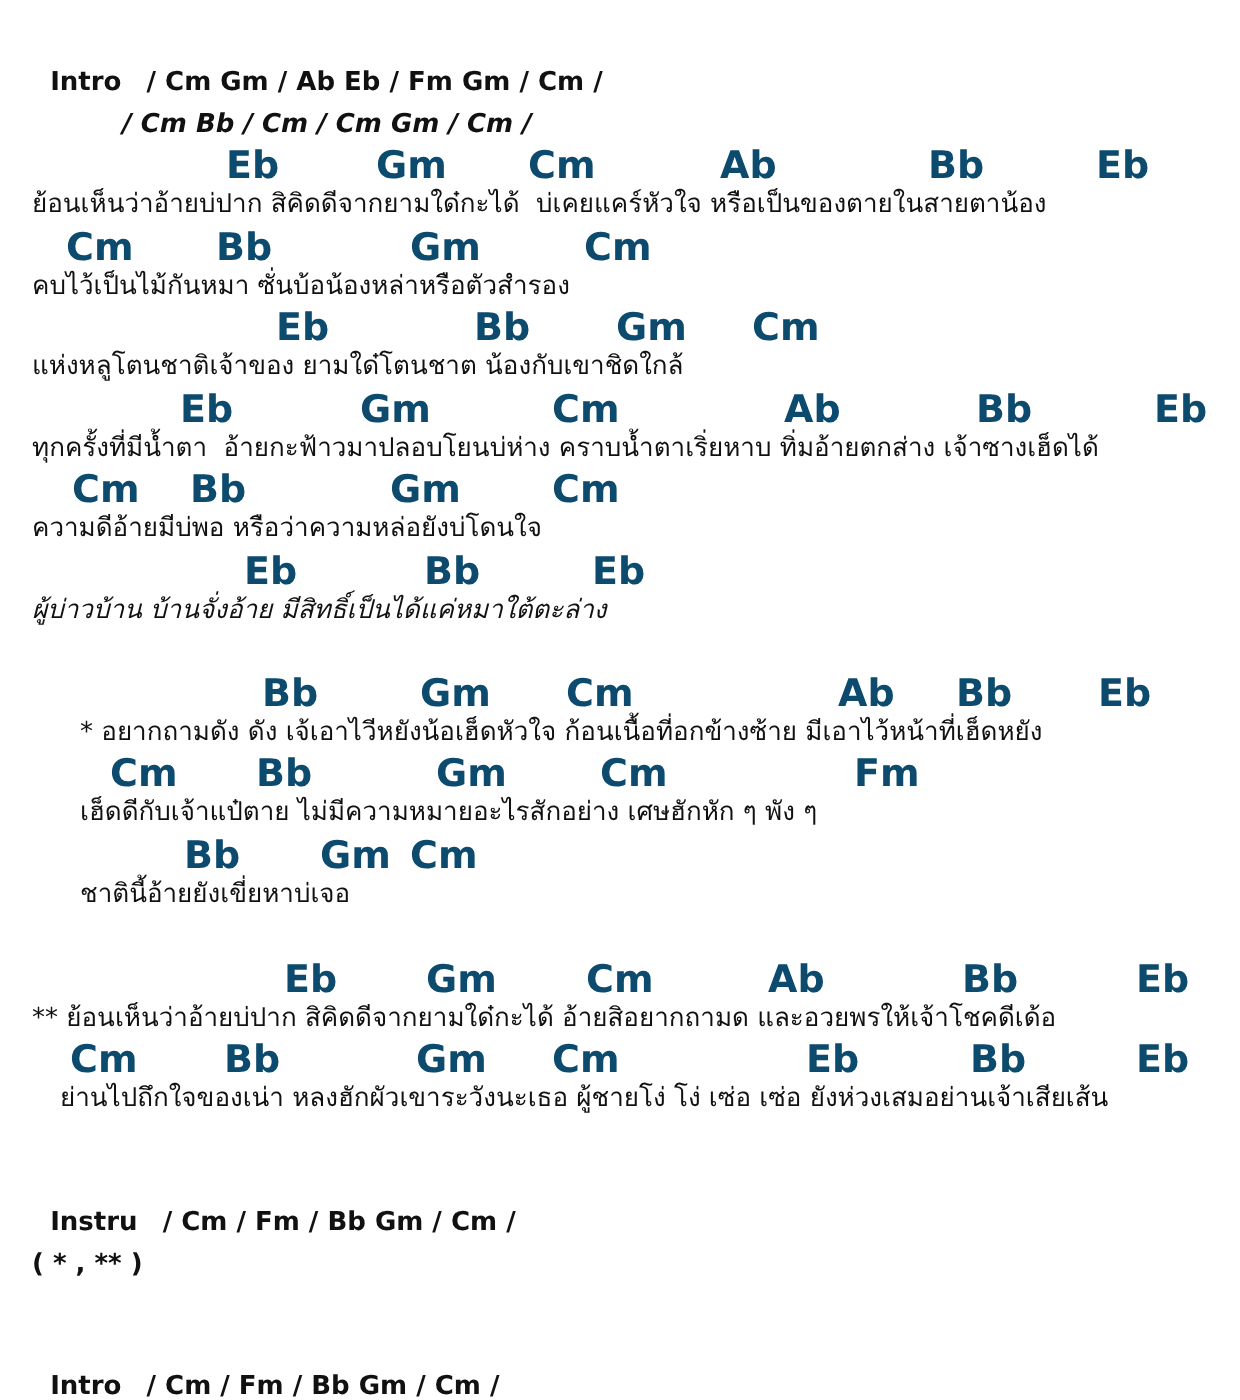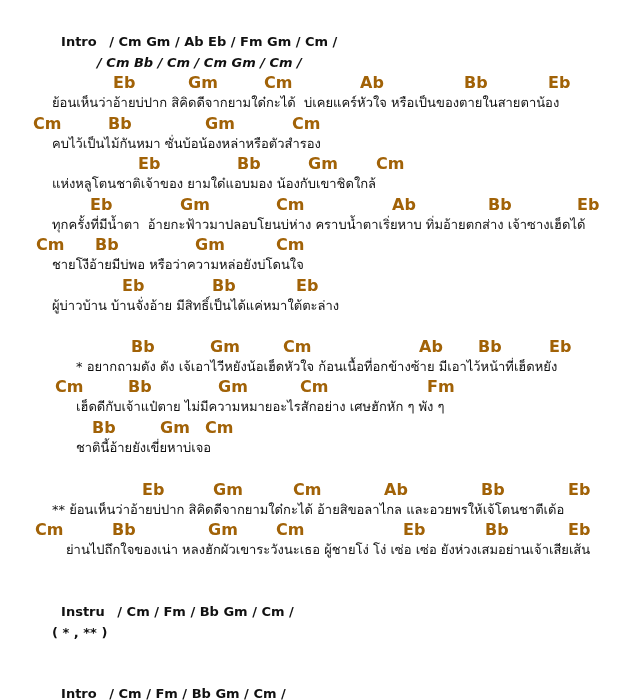--- a/index.html
+++ b/index.html
@@ -1,19 +1,19 @@
 <!DOCTYPE html>
 <html><head>
 <meta charset="utf-8">
 <style>
   html, body { margin: 0; padding: 0; background: #ffffff; }
   body { width: 620px; height: 700px; position: relative; overflow: hidden;
          font-family: "DejaVu Sans", sans-serif; color: #111111; }
-  .ln { position: absolute; white-space: pre; line-height: 20px; height: 20px; margin-left: 36px; }
-  .chord { position: absolute; font-weight: bold; font-size: 16px; color: #a16207; white-space: pre; line-height: 20px; }
+  .ln { position: absolute; white-space: pre; line-height: 20px; height: 20px; }
+  .chord { position: absolute; font-weight: bold; font-size: 19px; color: #0c4a6e; white-space: pre; line-height: 20px; }
   .lyric { font-size: 13px; color: #111111; }
   .head { font-weight: bold; font-size: 13px; }
   .head .lbl { margin-right: 8px; }
 </style>
 </head>
 <body>
 
 <div class="ln head" style="left:16px; top:12px;">
   <span class="lbl">Intro</span> <span>/ Cm Gm / Ab Eb / Fm Gm / Cm /</span>
 </div>
@@ -34,40 +34,40 @@
   <span class="chord" style="left:33px; top:114px;">Cm</span>
   <span class="chord" style="left:108px; top:114px;">Bb</span>
   <span class="chord" style="left:205px; top:114px;">Gm</span>
   <span class="chord" style="left:292px; top:114px;">Cm</span>
   <div class="ln lyric" style="left:16px; top:134px;">คบไว้เป็นไม้กันหมา ซั่นบ้อน้องหล่าหรือตัวสำรอง</div>
 
   <span class="chord" style="left:138px; top:154px;">Eb</span>
   <span class="chord" style="left:237px; top:154px;">Bb</span>
   <span class="chord" style="left:308px; top:154px;">Gm</span>
   <span class="chord" style="left:376px; top:154px;">Cm</span>
-  <div class="ln lyric" style="left:16px; top:174px;">แห่งหลูโตนชาติเจ้าของ ยามใด๋แอบมอง น้องกับเขาชิดใกล้</div>
+  <div class="ln lyric" style="left:16px; top:174px;">แห่งหลูโตนชาติเจ้าของ ยามใด๋โตนชาต น้องกับเขาชิดใกล้</div>
 
   <span class="chord" style="left:90px; top:195px;">Eb</span>
   <span class="chord" style="left:180px; top:195px;">Gm</span>
   <span class="chord" style="left:276px; top:195px;">Cm</span>
   <span class="chord" style="left:392px; top:195px;">Ab</span>
   <span class="chord" style="left:488px; top:195px;">Bb</span>
   <span class="chord" style="left:577px; top:195px;">Eb</span>
   <div class="ln lyric" style="left:16px; top:215px;">ทุกครั้งที่มีน้ำตา  อ้ายกะฟ้าวมาปลอบโยนบ่ห่าง คราบน้ำตาเริ่ยหาบ ทิ่มอ้ายตกส่าง เจ้าซางเฮ็ดได้</div>
 
   <span class="chord" style="left:36px; top:235px;">Cm</span>
   <span class="chord" style="left:95px; top:235px;">Bb</span>
   <span class="chord" style="left:195px; top:235px;">Gm</span>
   <span class="chord" style="left:276px; top:235px;">Cm</span>
-  <div class="ln lyric" style="left:16px; top:255px;">ชายโงีอ้ายมีบ่พอ หรือว่าความหล่อยังบ่โดนใจ</div>
+  <div class="ln lyric" style="left:16px; top:255px;">ความดีอ้ายมีบ่พอ หรือว่าความหล่อยังบ่โดนใจ</div>
 
   <span class="chord" style="left:122px; top:276px;">Eb</span>
   <span class="chord" style="left:212px; top:276px;">Bb</span>
   <span class="chord" style="left:296px; top:276px;">Eb</span>
-  <div class="ln lyric" style="left:16px; top:296px;">ผู้บ่าวบ้าน บ้านจั่งอ้าย มีสิทธิ์เป็นได้แค่หมาใต้ตะล่าง</div>
+  <div class="ln lyric" style="left:16px; top:296px;font-style:italic;">ผู้บ่าวบ้าน บ้านจั่งอ้าย มีสิทธิ์เป็นได้แค่หมาใต้ตะล่าง</div>
 </div>
 
 <div>
   <span class="chord" style="left:131px; top:337px;">Bb</span>
   <span class="chord" style="left:210px; top:337px;">Gm</span>
   <span class="chord" style="left:283px; top:337px;">Cm</span>
   <span class="chord" style="left:419px; top:337px;">Ab</span>
   <span class="chord" style="left:478px; top:337px;">Bb</span>
   <span class="chord" style="left:549px; top:337px;">Eb</span>
   <div class="ln lyric" style="left:40px; top:357px;">* อยากถามดัง ดัง เจ้เอาไวีหยังน้อเฮ็ดหัวใจ ก้อนเนื้อที่อกข้างซ้าย มีเอาไว้หน้าที่เฮ็ดหยัง</div>
@@ -85,21 +85,21 @@
   <div class="ln lyric" style="left:40px; top:438px;">ชาตินี้อ้ายยังเขี่ยหาบ่เจอ</div>
 </div>
 
 <div>
   <span class="chord" style="left:142px; top:480px;">Eb</span>
   <span class="chord" style="left:213px; top:480px;">Gm</span>
   <span class="chord" style="left:293px; top:480px;">Cm</span>
   <span class="chord" style="left:384px; top:480px;">Ab</span>
   <span class="chord" style="left:481px; top:480px;">Bb</span>
   <span class="chord" style="left:568px; top:480px;">Eb</span>
-  <div class="ln lyric" style="left:16px; top:500px;">** ย้อนเห็นว่าอ้ายบ่ปาก สิคิดดีจากยามใด๋กะได้ อ้ายสิขอลาไกล และอวยพรให้เจ้โตนชาตีเด้อ</div>
+  <div class="ln lyric" style="left:16px; top:500px;">** ย้อนเห็นว่าอ้ายบ่ปาก สิคิดดีจากยามใด๋กะได้ อ้ายสิอยากถามด และอวยพรให้เจ้าโชคดีเด้อ</div>
 
   <span class="chord" style="left:35px; top:520px;">Cm</span>
   <span class="chord" style="left:112px; top:520px;">Bb</span>
   <span class="chord" style="left:208px; top:520px;">Gm</span>
   <span class="chord" style="left:276px; top:520px;">Cm</span>
   <span class="chord" style="left:403px; top:520px;">Eb</span>
   <span class="chord" style="left:485px; top:520px;">Bb</span>
   <span class="chord" style="left:568px; top:520px;">Eb</span>
   <div class="ln lyric" style="left:30px; top:540px;">ย่านไปถึกใจของเน่า หลงฮักผัวเขาระวังนะเธอ ผู้ชายโง่ โง่ เซ่อ เซ่อ ยังห่วงเสมอย่านเจ้าเสียเส้น</div>
 </div>

